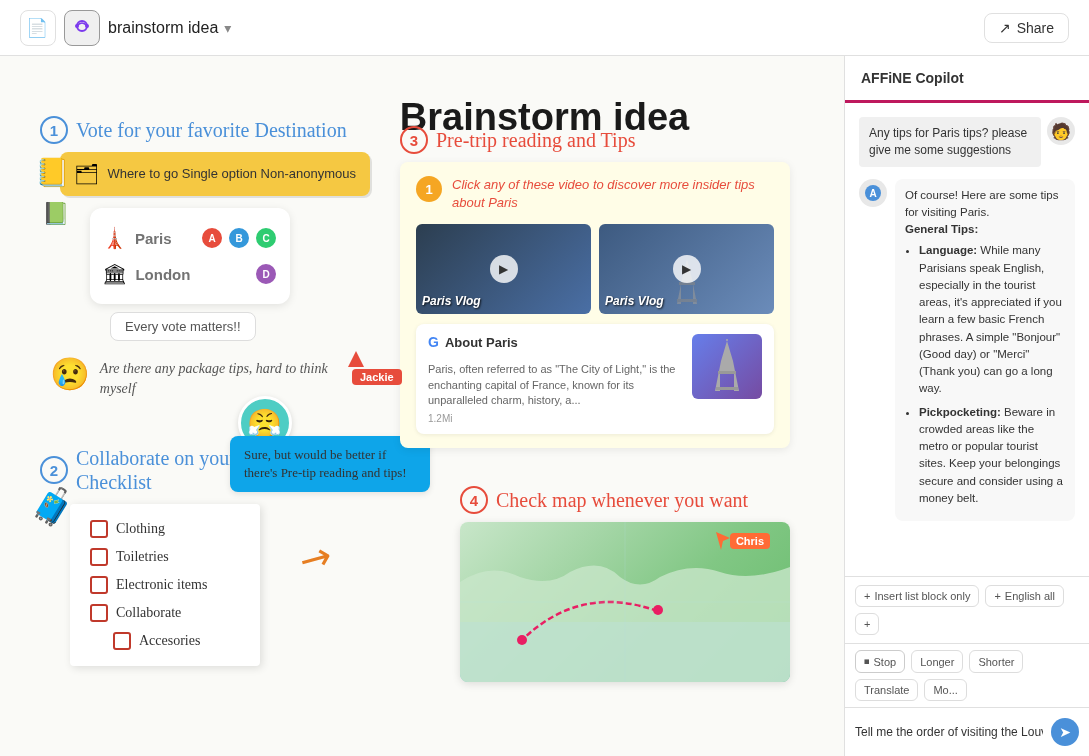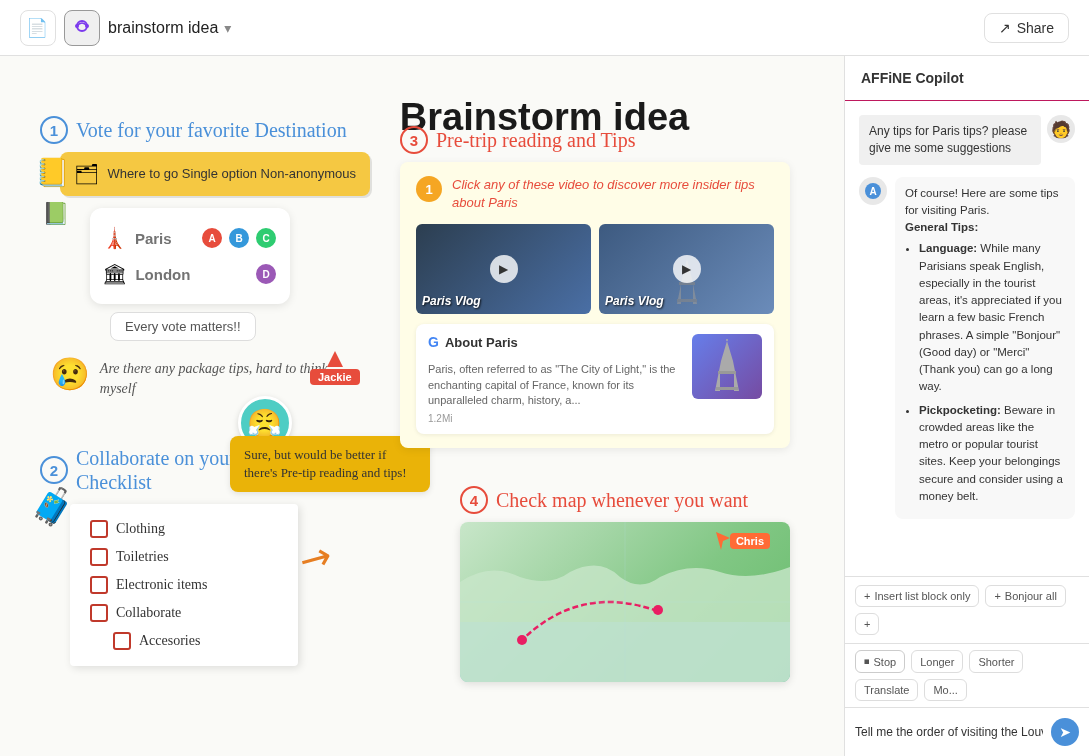--- a/index.html
+++ b/index.html
@@ -84,49 +84,49 @@
       font-style: italic; line-height: 1.4; margin-top: 4px;
     }
 
     
     #packing-section {
       position: absolute; top: 390px; left: 40px; width: 310px;
     }
     .packing-card {
       background: #fff; border-radius: 4px; padding: 16px 20px;
       box-shadow: 2px 2px 8px rgba(0,0,0,0.12);
-      width: 228px; margin-top: 10px; left: 30px; position: relative;
+      width: 190px; margin-top: 10px; left: 30px; position: relative;
       font-family: 'Comic Sans MS', cursive;
     }
     .packing-item { display: flex; align-items: center; gap: 8px; margin-bottom: 10px; }
     .checkbox-icon { width: 18px; height: 18px; border: 2px solid #c0392b; border-radius: 3px; flex-shrink: 0; }
     .packing-label { font-size: 14px; color: #333; }
 
     .comment-bubble {
       position: absolute; top: 380px; left: 230px;
-      background: #eab308; border-radius: 8px; padding: 10px 14px;
+      background: #0ea5e9; border-radius: 8px; padding: 10px 14px;
       max-width: 200px; font-family: 'Comic Sans MS', cursive;
       font-size: 13px; color: #333; line-height: 1.4;
       box-shadow: 0 2px 6px rgba(0,0,0,0.1);
     }
     .angry-emoji-box {
       position: absolute; top: 340px; left: 238px;
       width: 54px; height: 54px; border-radius: 50%;
       background: #4ecdc4; display: flex; align-items: center; justify-content: center;
       font-size: 28px; border: 3px solid #fff; box-shadow: 0 2px 6px rgba(0,0,0,0.15);
     }
 
     
     #copilot-panel {
       position: absolute; top: 0; right: 0; width: 245px; height: 100%;
       background: #fff; border-left: 1px solid #e0e0e0;
       display: flex; flex-direction: column;
     }
     #copilot-header {
-      padding: 14px 16px; border-bottom: 1px solid #be185d;
+      padding: 14px 16px; border-bottom: 3px solid #be185d;
       font-size: 14px; font-weight: 600; color: #333;
     }
     #copilot-messages {
       flex: 1; overflow-y: auto; padding: 14px;
       display: flex; flex-direction: column; gap: 12px;
     }
     .user-msg {
       background: #f0f0f0; border-radius: 4px; padding: 8px 10px;
       font-size: 12px; color: #333; line-height: 1.4; align-self: flex-end;
       max-width: 90%;
@@ -247,21 +247,21 @@
     
     .deco { position: absolute; font-size: 28px; }
 
     
     .jackie-cursor {
       position: absolute; display: flex; flex-direction: column; align-items: center;
     }
     .cursor-triangle { width: 0; height: 0; border-left: 8px solid transparent; border-right: 8px solid transparent; border-bottom: 16px solid #e74c3c; }
     .cursor-label {
       background: #e74c3c; color: #fff; border-radius: 4px;
-      padding: 2px 8px; font-size: 11px; font-weight: 600; margin-top: 2px;
+      padding: 2px 8px; font-size: 11px; font-weight: 600; margin-top: 2px; margin-left: 42px;
     }
 
     
     .section-header {
       display: flex; align-items: center; gap: 8px; margin-bottom: 8px;
     }
     .sec-num {
       width: 28px; height: 28px; border-radius: 50%; border: 2.5px solid #4a90d9;
       display: flex; align-items: center; justify-content: center;
       font-size: 15px; font-weight: bold; color: #4a90d9; flex-shrink: 0;
@@ -519,21 +519,21 @@
       </div>
     </div>
 
     <div id="copilot-actions">
       <button class="action-btn">
         <span>+</span>
         <span>Insert list block only</span>
       </button>
       <button class="action-btn">
         <span>+</span>
-        <span>Bonjour all</span>
+        <span>English all</span>
       </button>
       <button class="action-btn">
         <span>+</span>
       </button>
     </div>
 
     <div style="padding:6px 10px;border-bottom:1px solid #e0e0e0;display:flex;gap:6px;flex-wrap:wrap;">
       <button class="action-btn stop">
         <span>⏹</span>
         <span>Stop</span>

